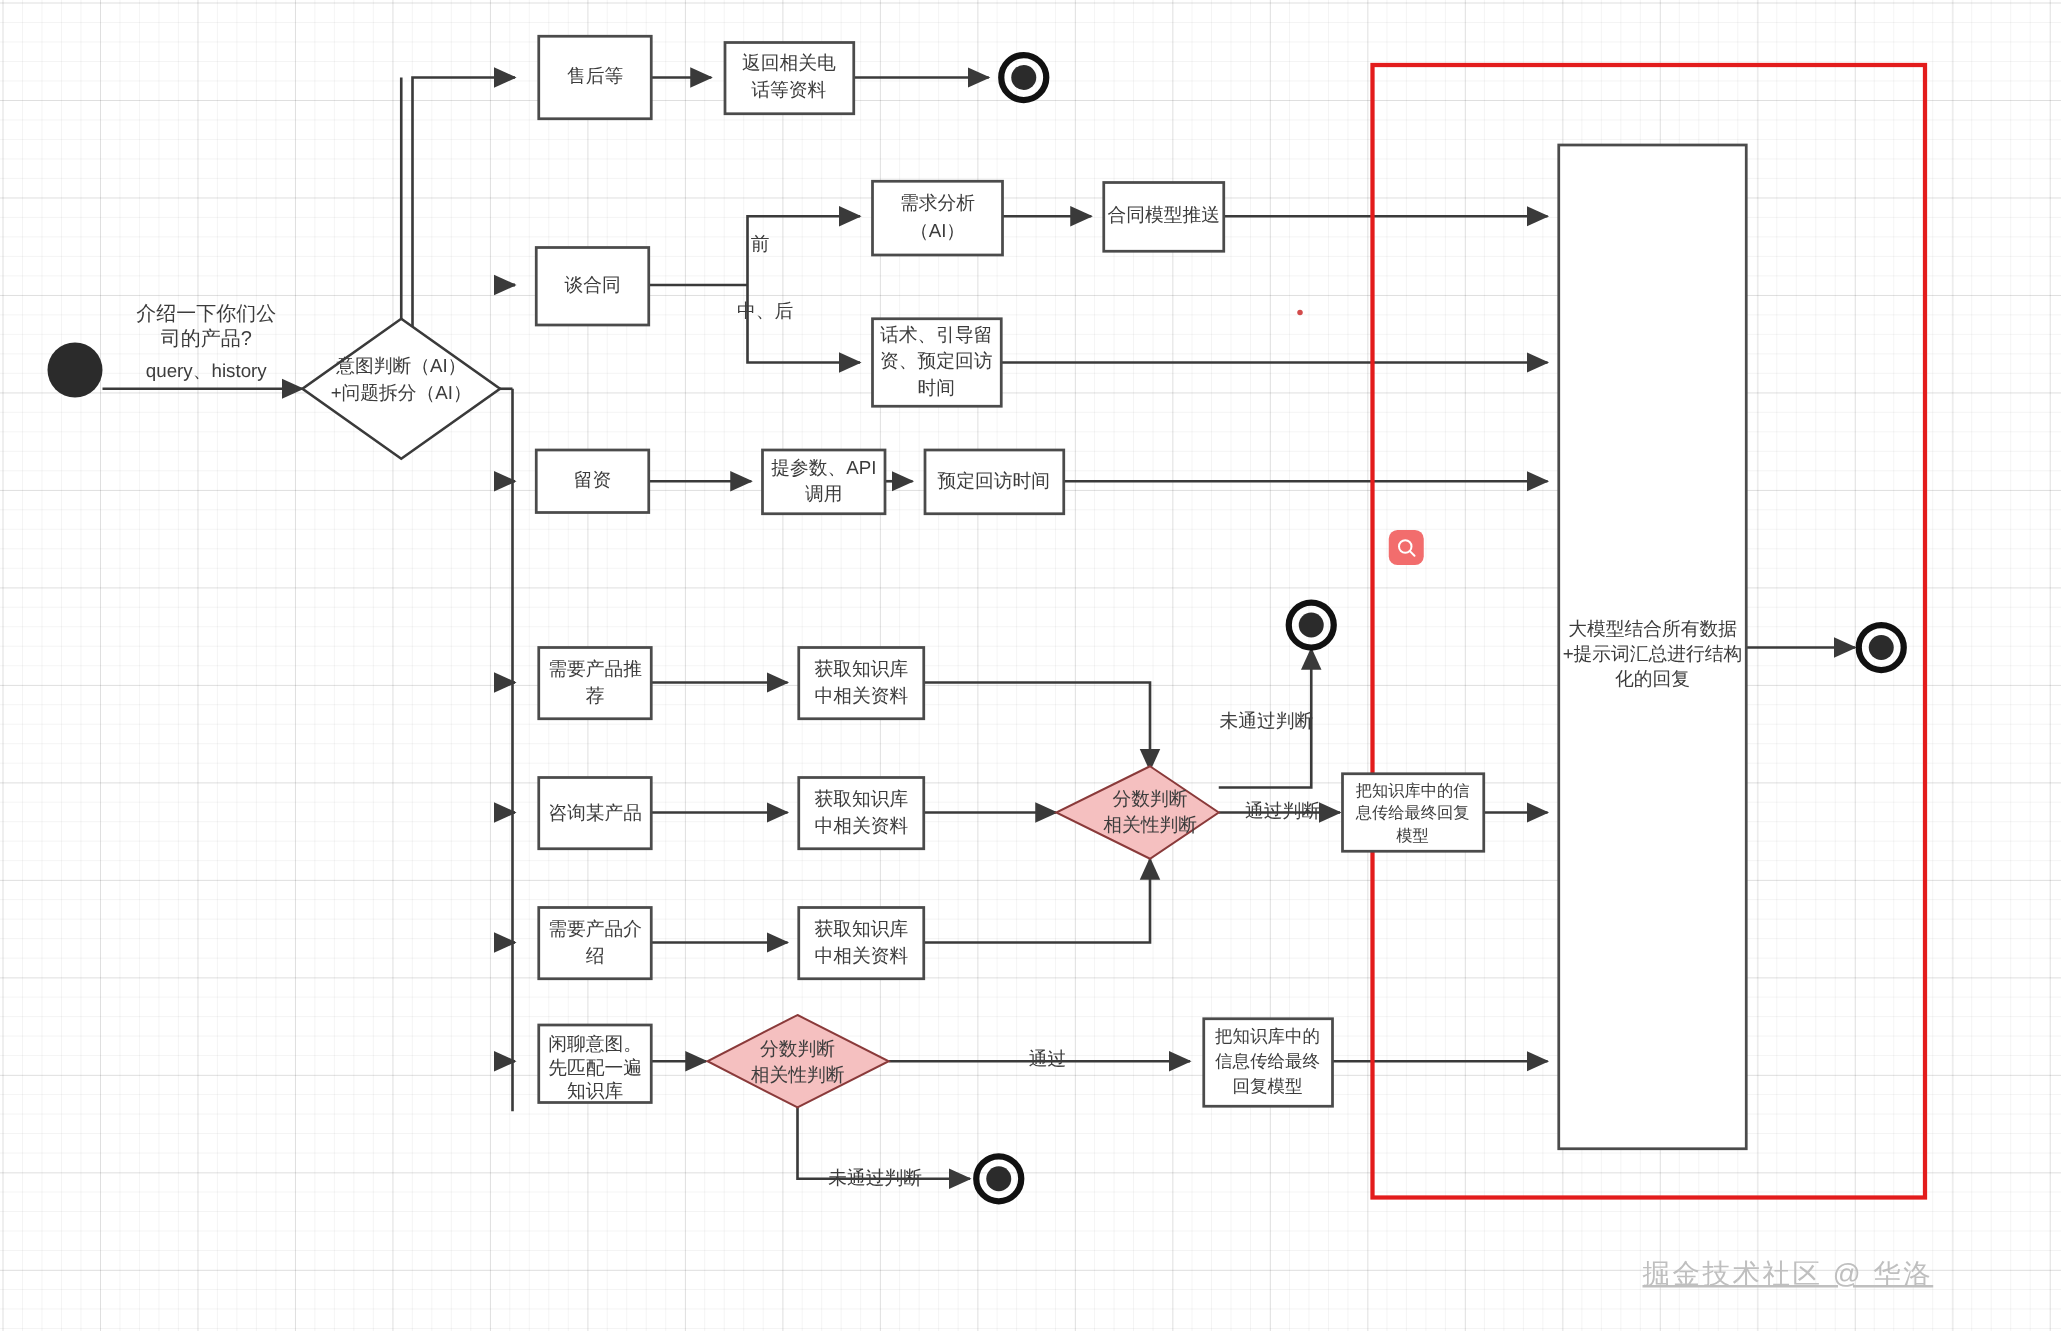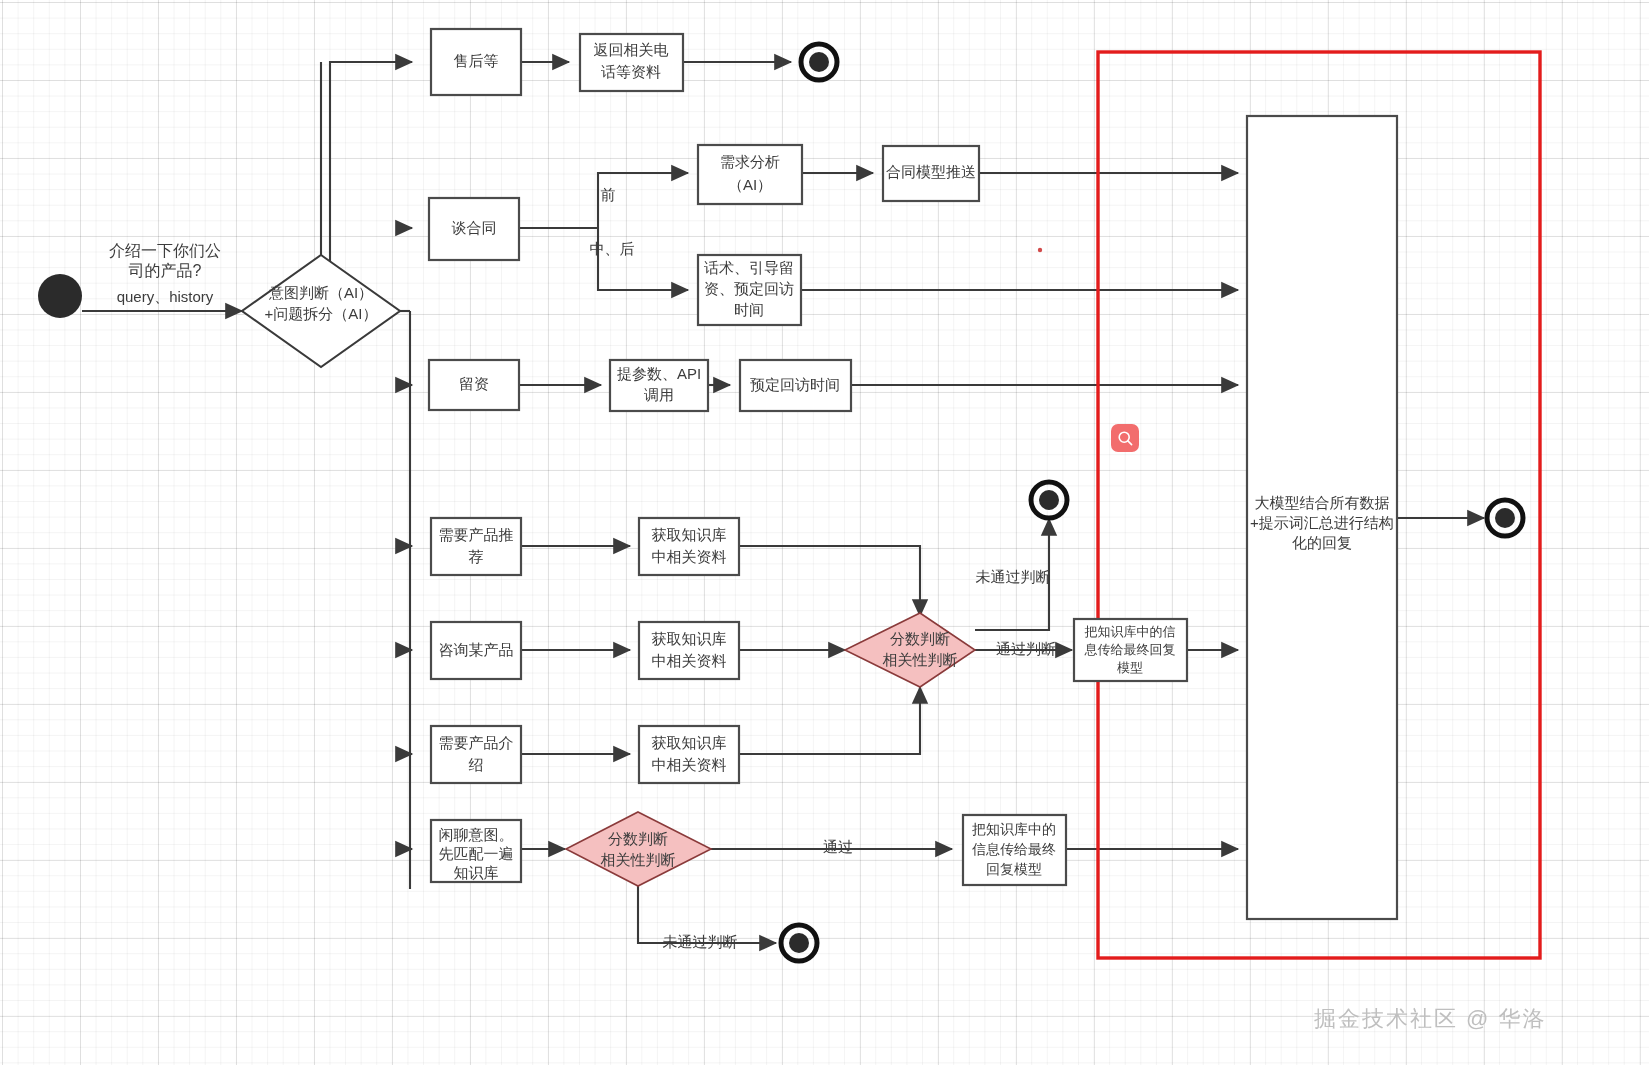--- a/index.html
+++ b/index.html
@@ -357,14 +357,14 @@
     <circle class="tiny-dot" cx="1040" cy="250" r="2.2"></circle>
   </svg>
 
   <div class="search-badge" style="left:1111px; top:424px;">
     <svg width="17" height="17" viewBox="0 0 17 17">
       <circle cx="7.2" cy="7.2" r="5" fill="none" stroke="#ffffff" stroke-width="1.6"></circle>
       <line x1="10.9" y1="10.9" x2="14.6" y2="14.6" stroke="#ffffff" stroke-width="1.6" stroke-linecap="round"></line>
     </svg>
   </div>
 
-  <div class="watermark" style="left:1314px; top:1004px;">掘金技术社区 @ 华洛</div>
+  <div class="watermark" style="left:1314px; top:1004px;text-decoration:underline;">掘金技术社区 @ 华洛</div>
 </div>
 
 </body></html>

